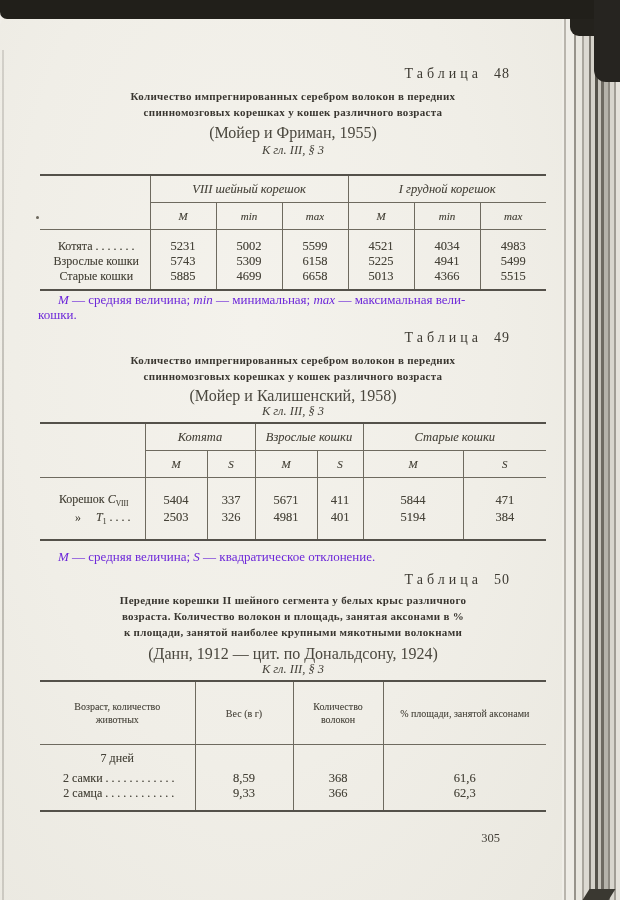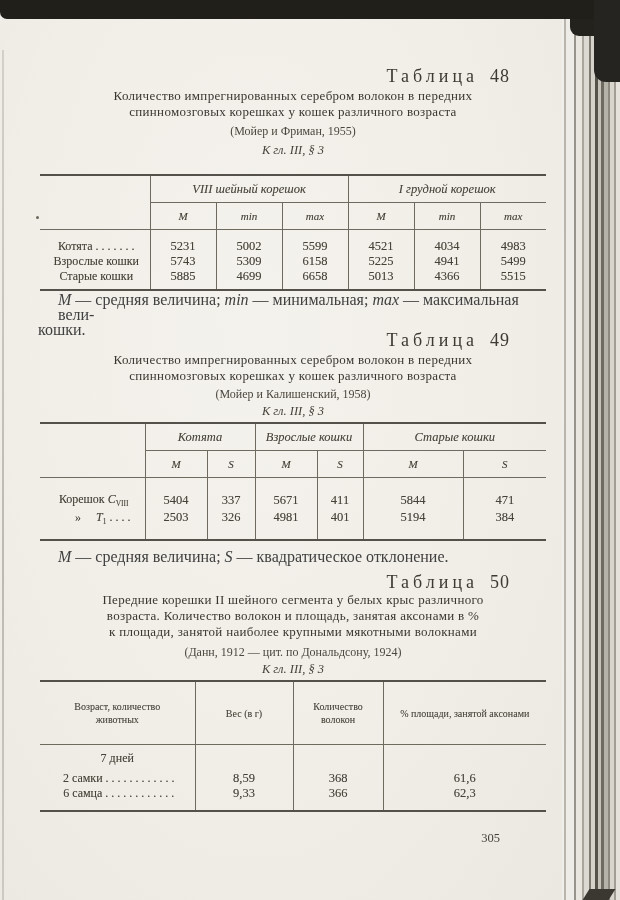--- a/index.html
+++ b/index.html
@@ -29,26 +29,26 @@
   .foot-wedge{position:absolute;right:8px;bottom:0;width:26px;height:11px;background:#3a3831;
               transform:skewX(-32deg);z-index:5;}
   .left-edge{position:absolute;left:2px;top:50px;width:2px;height:850px;z-index:3;
              background:linear-gradient(#c9c6bf,#aba8a0 60%,#c2bfb7);opacity:.75;}
   .speck{position:absolute;left:36px;top:216px;width:3px;height:3px;border-radius:50%;
          background:#6b675c;z-index:7;}
 
   .content{position:absolute;inset:0;z-index:6;color:#45423a;}
   .content > div, .content > table{position:absolute;}
 
-  .caption{left:40px;width:470px;text-align:right;font-size:18px;color:#3d3a32;}
+  .caption{left:40px;width:470px;text-align:right;font-size:14px;color:#3d3a32;}
   .cap-word{letter-spacing:4px;}
   .cap-num{margin-left:12px;letter-spacing:1px;}
-  .title{left:40px;width:506px;text-align:center;font-weight:normal;font-size:13px;
+  .title{left:40px;width:506px;text-align:center;font-weight:bold;font-size:11px;
          line-height:16px;color:#393630;letter-spacing:0.3px;}
-  .source{left:40px;width:506px;text-align:center;font-size:12px;color:#4a473e;}
+  .source{left:40px;width:506px;text-align:center;font-size:16px;color:#4a473e;}
   .chref{left:40px;width:506px;text-align:center;font-size:12.5px;font-style:italic;color:#45423a;}
   .it{font-style:italic;}
 
   table.dtable{left:40px;width:506px;border-collapse:collapse;table-layout:fixed;
         border-top:2px solid #54514a;border-bottom:2px solid #54514a;color:#454238;}
   .dtable td{padding:0;text-align:center;vertical-align:middle;font-size:12.5px;
              text-shadow:0 0 .5px rgba(70,64,52,.35);}
   .vline{border-left:1px solid #6e6a5f;}
   .grp{font-size:10.5px;height:26px;border-bottom:1px solid #6e6a5f;color:#49463d;font-style:italic;}
   .labelhead{border-bottom:1px solid #6e6a5f;}
@@ -64,21 +64,21 @@
   .t49 .drow2 td{height:19px;}
   .t49 .padrow td{height:12px;}
   .r2pre{display:inline-block;margin-left:18px;margin-right:15px;}
 
   .t50 .hrow td{height:62px;border-bottom:1px solid #6e6a5f;font-size:10px;
                 line-height:13px;color:#4a473e;padding:0 12px;}
   .t50 .agerow td{height:26px;font-size:12px;}
   .t50 .drow td{height:15px;}
   .t50 .padrow td{height:9px;}
 
-  .footnote{left:38px;width:512px;font-size:16px;line-height:15px;color:#404040;}
+  .footnote{left:38px;width:512px;font-size:13px;line-height:15px;color:#6d28d9;}
   .fn-l1{padding-left:20px;}
   .pagenum{left:40px;width:460px;text-align:right;font-size:12.5px;color:#433f37;}
 </style>
 </head>
 <body>
 
 <div class="scan">
   <div class="page-edges"></div>
   <div class="paper"></div>
   <div class="cover-top"></div>
@@ -268,21 +268,21 @@
         <td class="vline"></td>
         <td class="vline"></td>
       </tr>
       <tr class="drow">
         <td class="rowlabel">2 самки . . . . . . . . . . . .</td>
         <td class="vline">8,59</td>
         <td class="vline">368</td>
         <td class="vline">61,6</td>
       </tr>
       <tr class="drow">
-        <td class="rowlabel">6 самца . . . . . . . . . . . .</td>
+        <td class="rowlabel">2 самца . . . . . . . . . . . .</td>
         <td class="vline">9,33</td>
         <td class="vline">366</td>
         <td class="vline">62,3</td>
       </tr>
       <tr class="padrow">
         <td></td>
         <td class="vline"></td>
         <td class="vline"></td>
         <td class="vline"></td>
       </tr>

